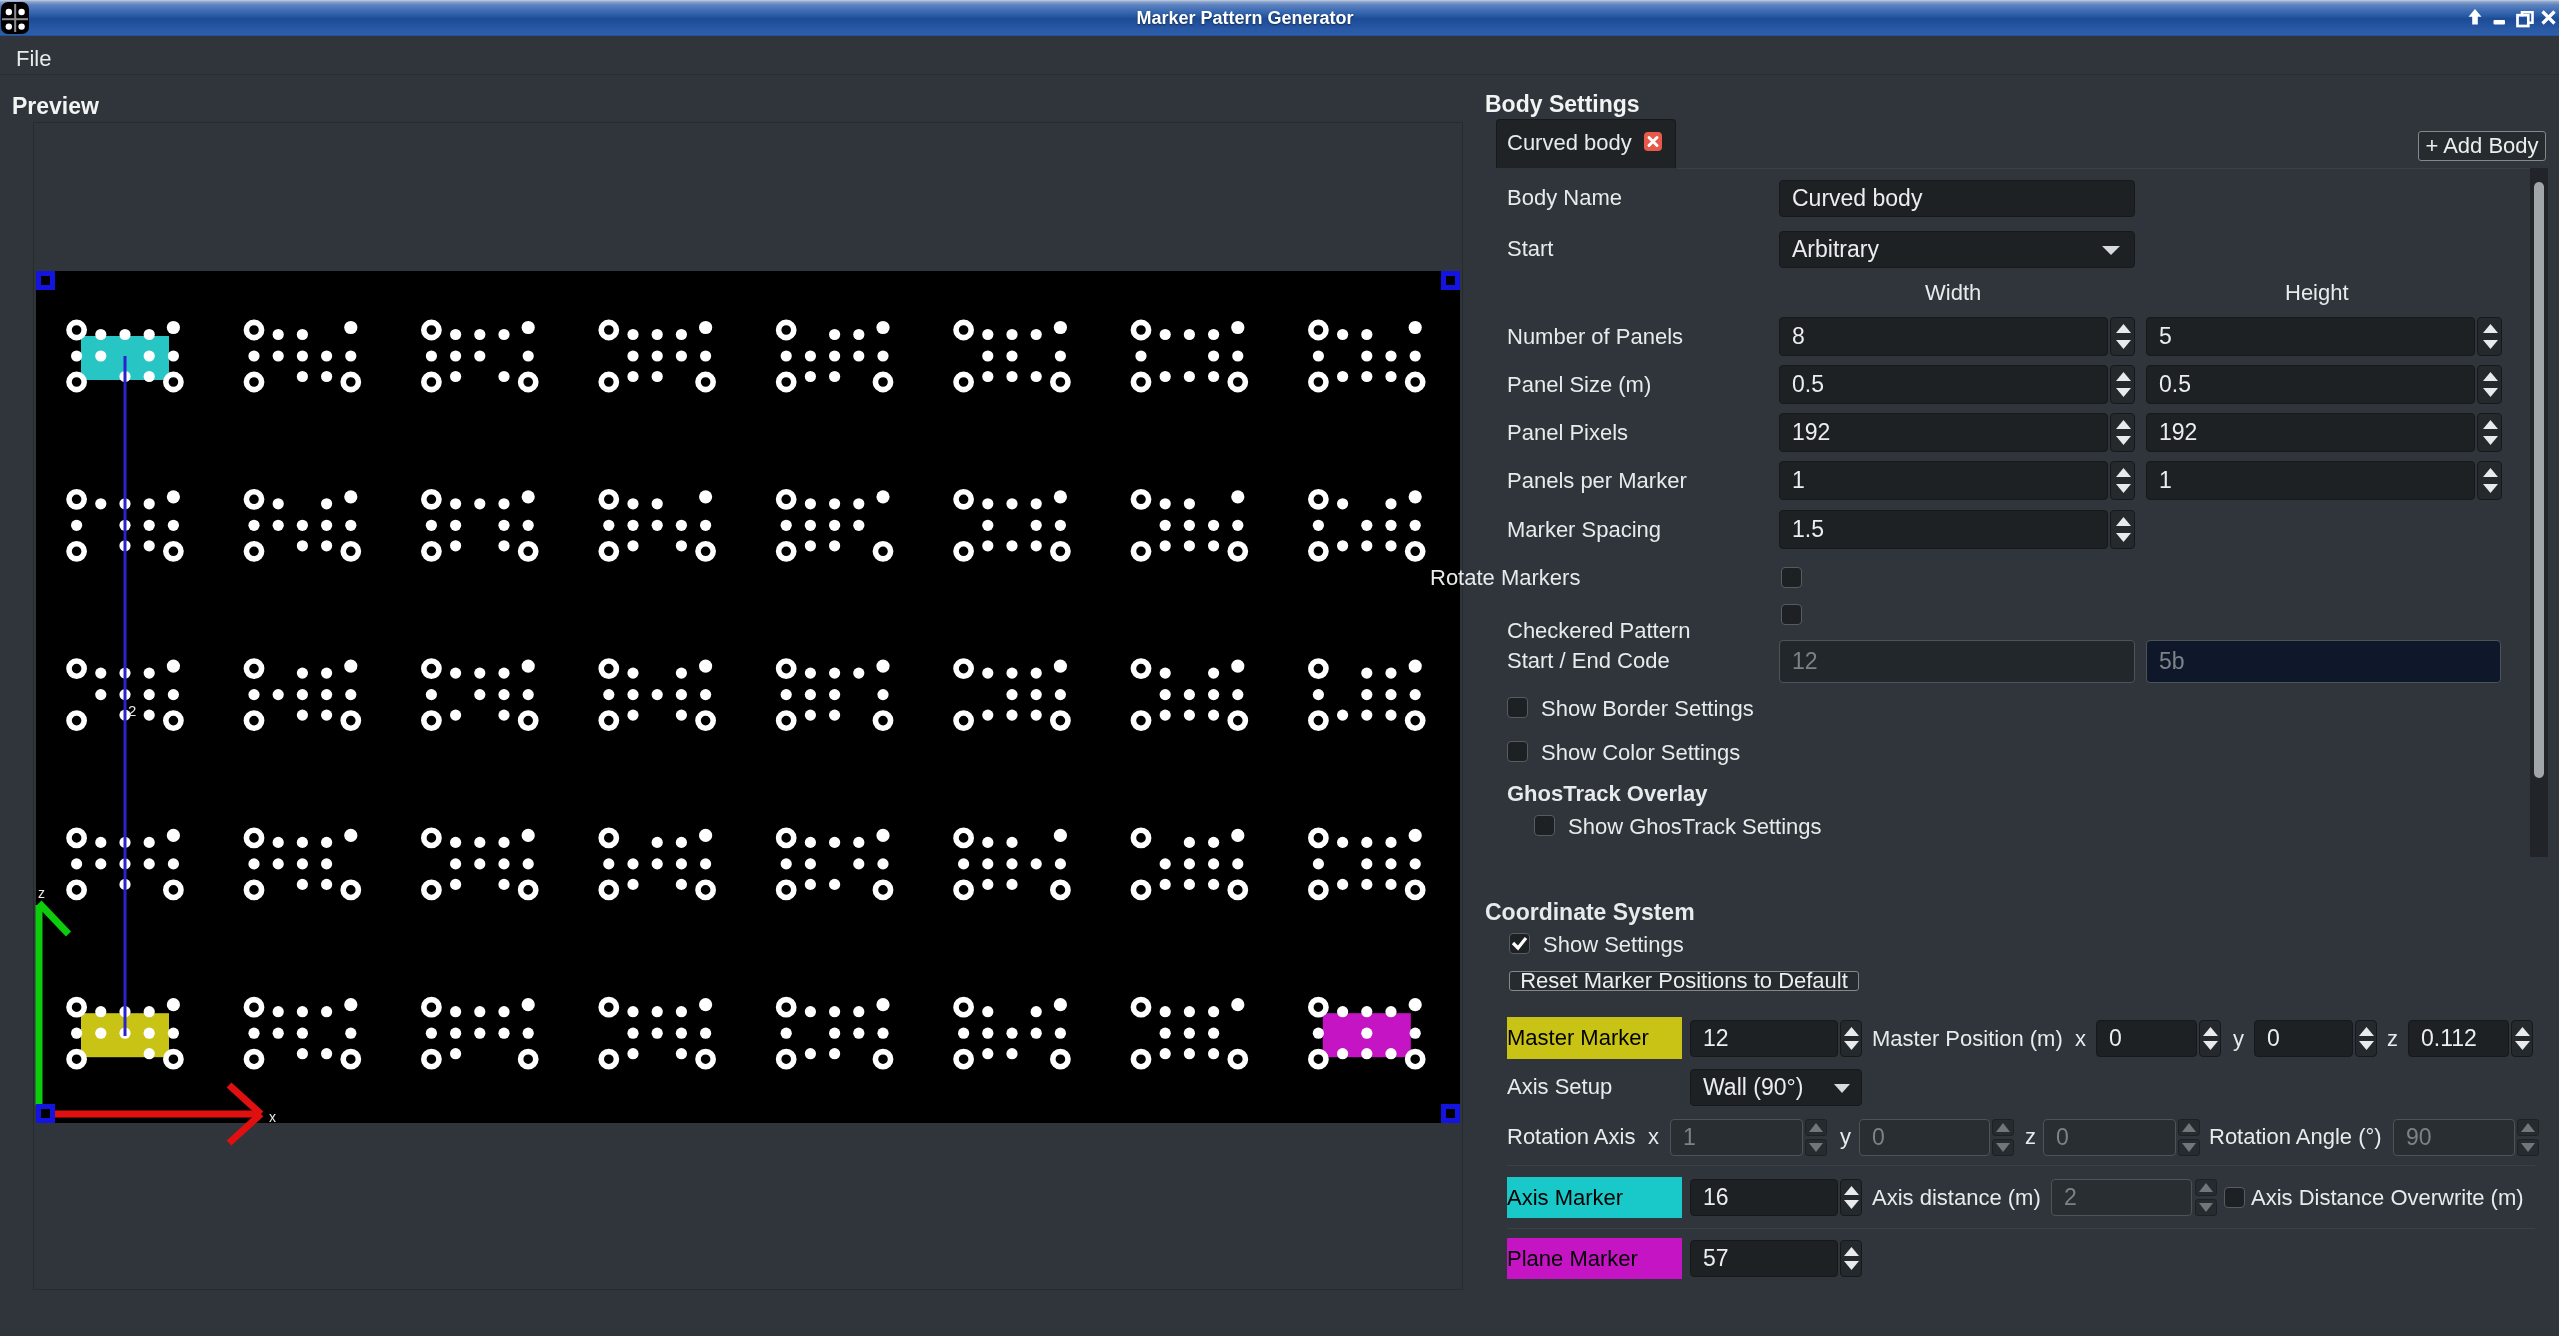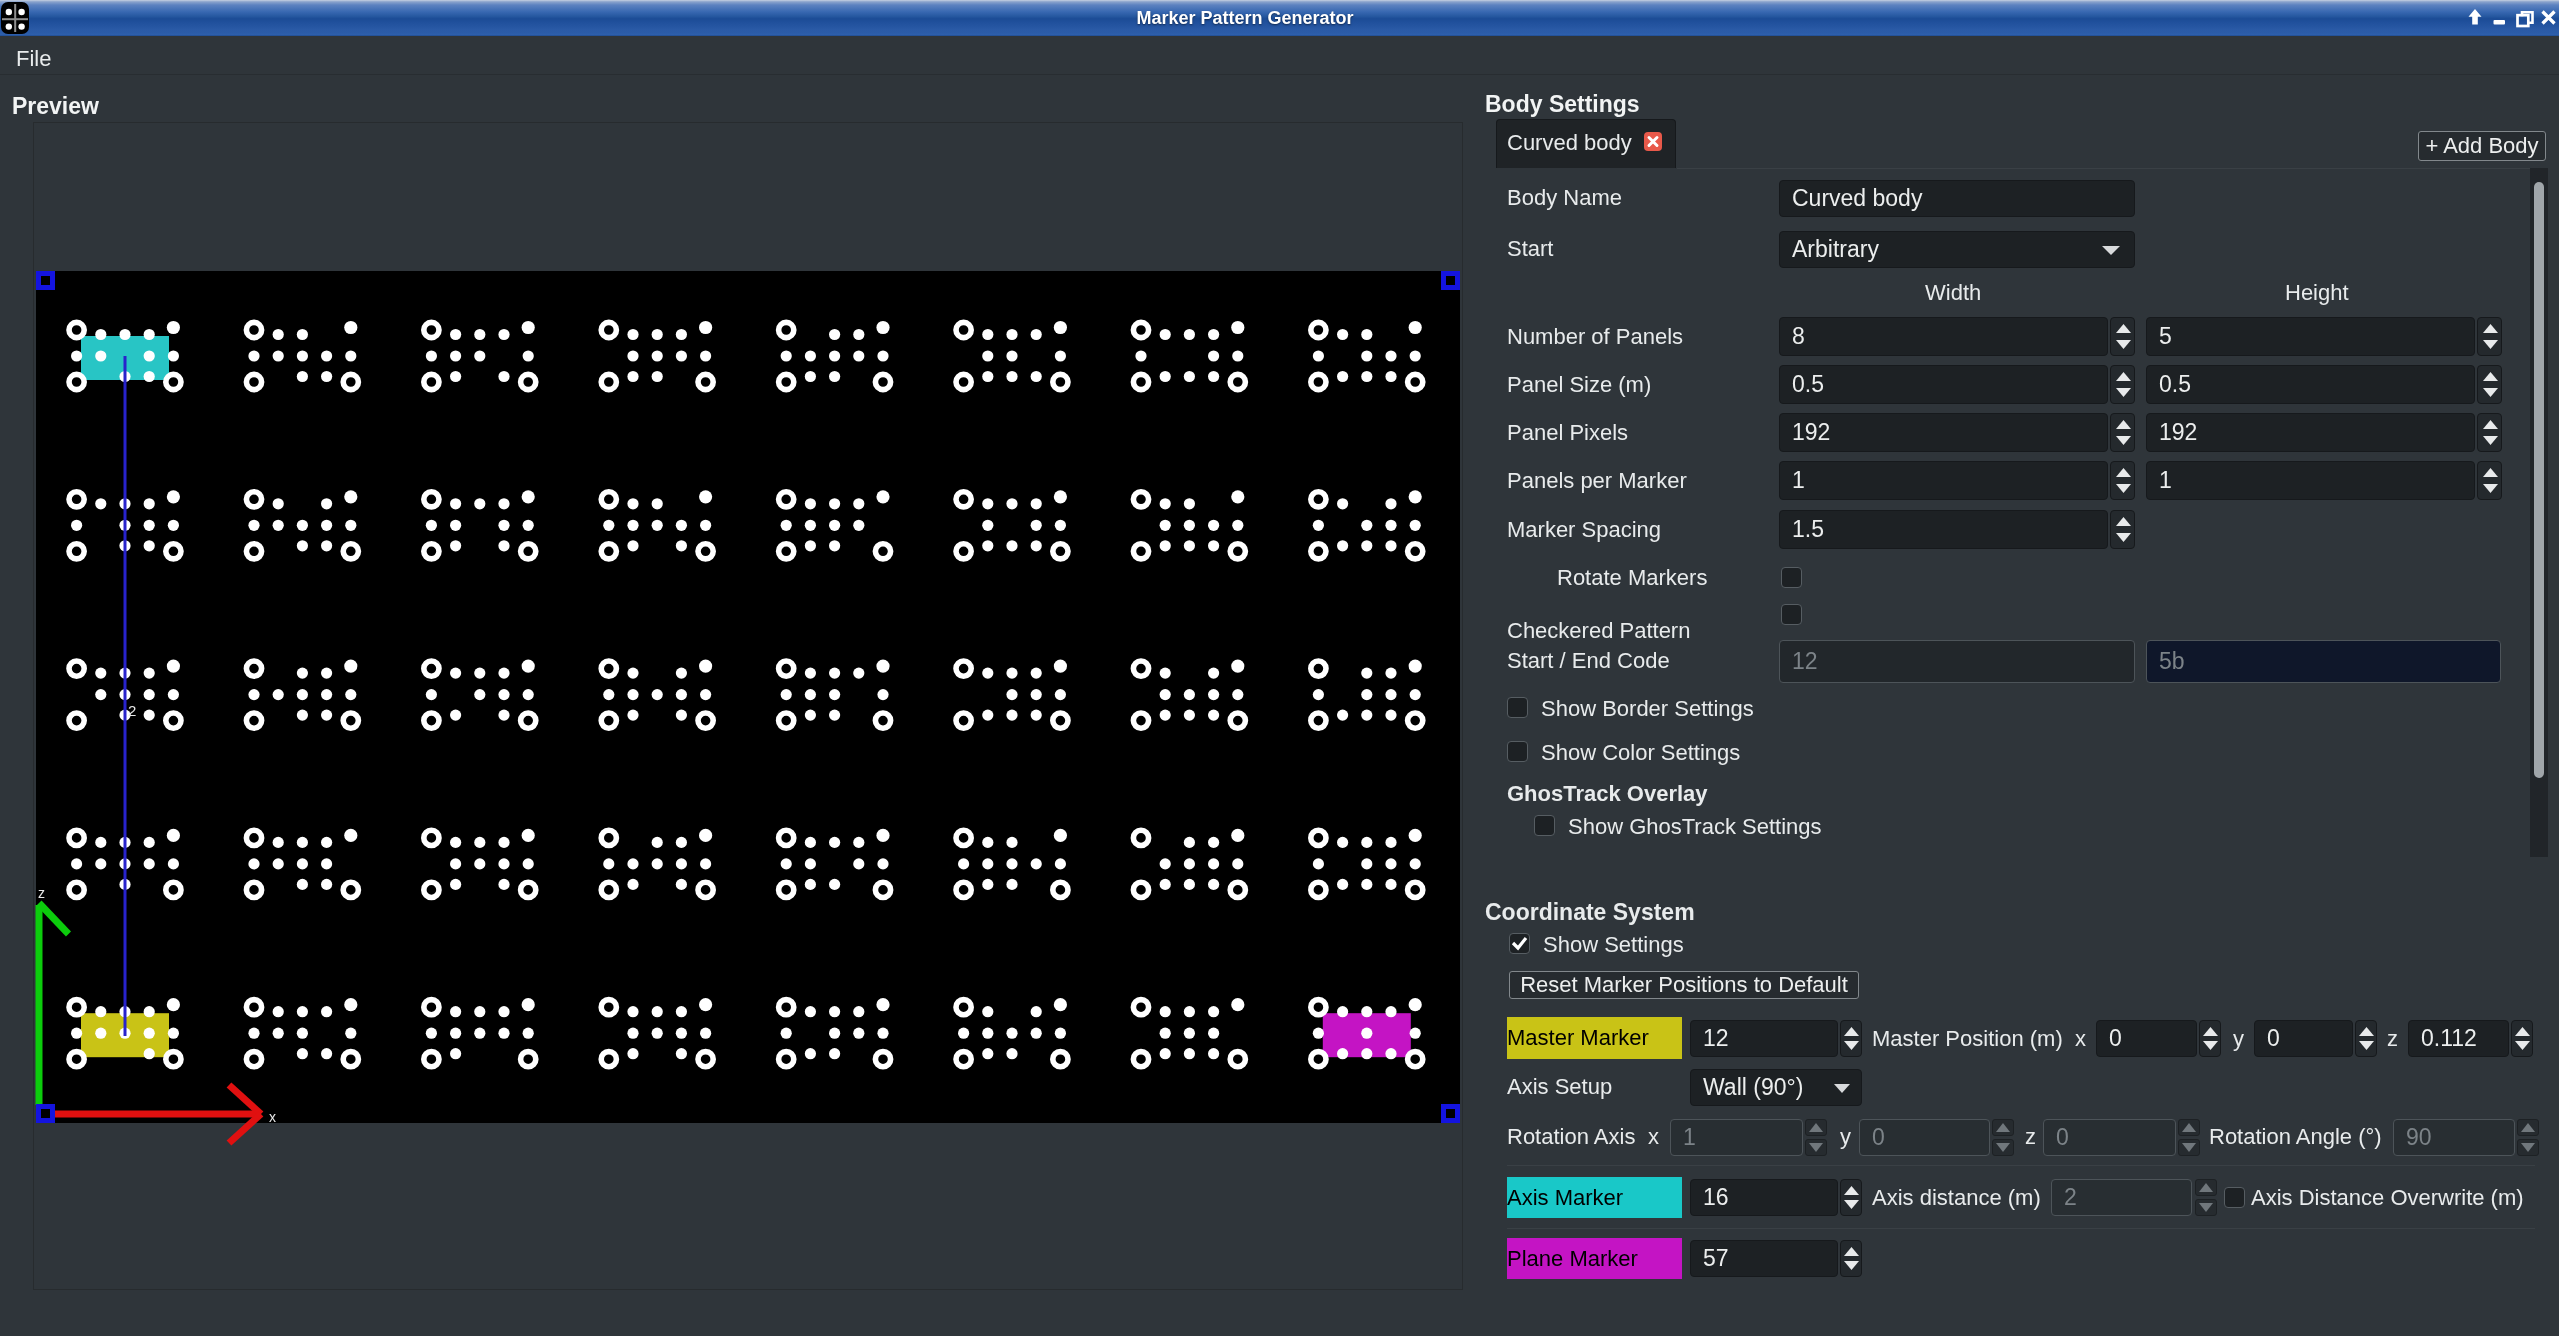--- a/index.html
+++ b/index.html
@@ -775,41 +775,41 @@
 <div class="lbl" style="left:1507px;top:517px;">Marker Spacing</div>
 <div class="field" style="left:1779px;top:510px;width:329px;height:39px;">1.5</div>
 <div class="abs" style="left:2110px;top:510px;width:25px;height:39px;background:#24292d;border:1px solid #16191c;border-radius:4px;">
 <svg style="position:absolute;top:5px;left:4px;" width="17" height="11" viewBox="0 0 17 11">
       <path d="M 8.5 1 L 16 10 L 1 10 Z" fill="#e8eaeb"></path>
     </svg>
 <svg style="position:absolute;bottom:5px;left:4px;" width="17" height="11" viewBox="0 0 17 11">
       <path d="M 1 1 L 16 1 L 8.5 10 Z" fill="#e8eaeb"></path>
     </svg>
 </div>
-<div class="lbl" style="left:1557px;top:565px;">Rotate Markers</div>
+<div class="lbl" style="left:1430px;top:565px;">Rotate Markers</div>
 <div class="cb" style="left:1781px;top:567px;"></div>
 <div class="lbl" style="left:1507px;top:618px;">Checkered Pattern</div>
 <div class="cb" style="left:1781px;top:604px;"></div>
 <div class="lbl" style="left:1507px;top:648px;">Start / End Code</div>
 <div class="dfield" style="left:1779px;top:640px;width:356px;height:43px;background:#22272b;">12</div>
 <div class="dfield" style="left:2146px;top:640px;width:355px;height:43px;background:#0f172a;">5b</div>
 <div class="cb" style="left:1507px;top:697px;"></div>
 <div class="lbl" style="left:1541px;top:696px;">Show Border Settings</div>
 <div class="cb" style="left:1507px;top:741px;"></div>
 <div class="lbl" style="left:1541px;top:740px;">Show Color Settings</div>
 <div class="lbl bold" style="left:1507px;top:781px;">GhosTrack Overlay</div>
 <div class="cb" style="left:1534px;top:815px;"></div>
 <div class="lbl" style="left:1568px;top:814px;">Show GhosTrack Settings</div>
 <div class="lbl bold" style="left:1485px;top:899px;font-size:23px;">Coordinate System</div>
 <div class="cb" style="left:1509px;top:933px;"></div>
 <svg class="abs" style="left:1509px;top:933px;" width="21" height="21" viewBox="0 0 21 21">
     <path d="M 4 10 L 9 15 L 17 5" stroke="#fff" stroke-width="3.2" fill="none"></path>
   </svg>
 <div class="lbl" style="left:1543px;top:932px;">Show Settings</div>
-<div class="btn" style="left:1509px;top:971px;width:350px;height:28px;">Reset Marker Positions to Default</div>
+<div class="btn" style="left:1509px;top:971px;width:350px;height:20px;">Reset Marker Positions to Default</div>
 <div class="clabel" style="left:1507px;top:1017px;width:175px;height:42px;background:#c9c316;">Master Marker</div>
 <div class="field" style="left:1690px;top:1020px;width:148px;height:37px;">12</div>
 <div class="abs" style="left:1840px;top:1020px;width:22px;height:37px;background:#24292d;border:1px solid #16191c;border-radius:4px;">
 <svg style="position:absolute;top:5px;left:2px;" width="17" height="11" viewBox="0 0 17 11">
       <path d="M 8.5 1 L 16 10 L 1 10 Z" fill="#e8eaeb"></path>
     </svg>
 <svg style="position:absolute;bottom:5px;left:2px;" width="17" height="11" viewBox="0 0 17 11">
       <path d="M 1 1 L 16 1 L 8.5 10 Z" fill="#e8eaeb"></path>
     </svg>
 </div>

